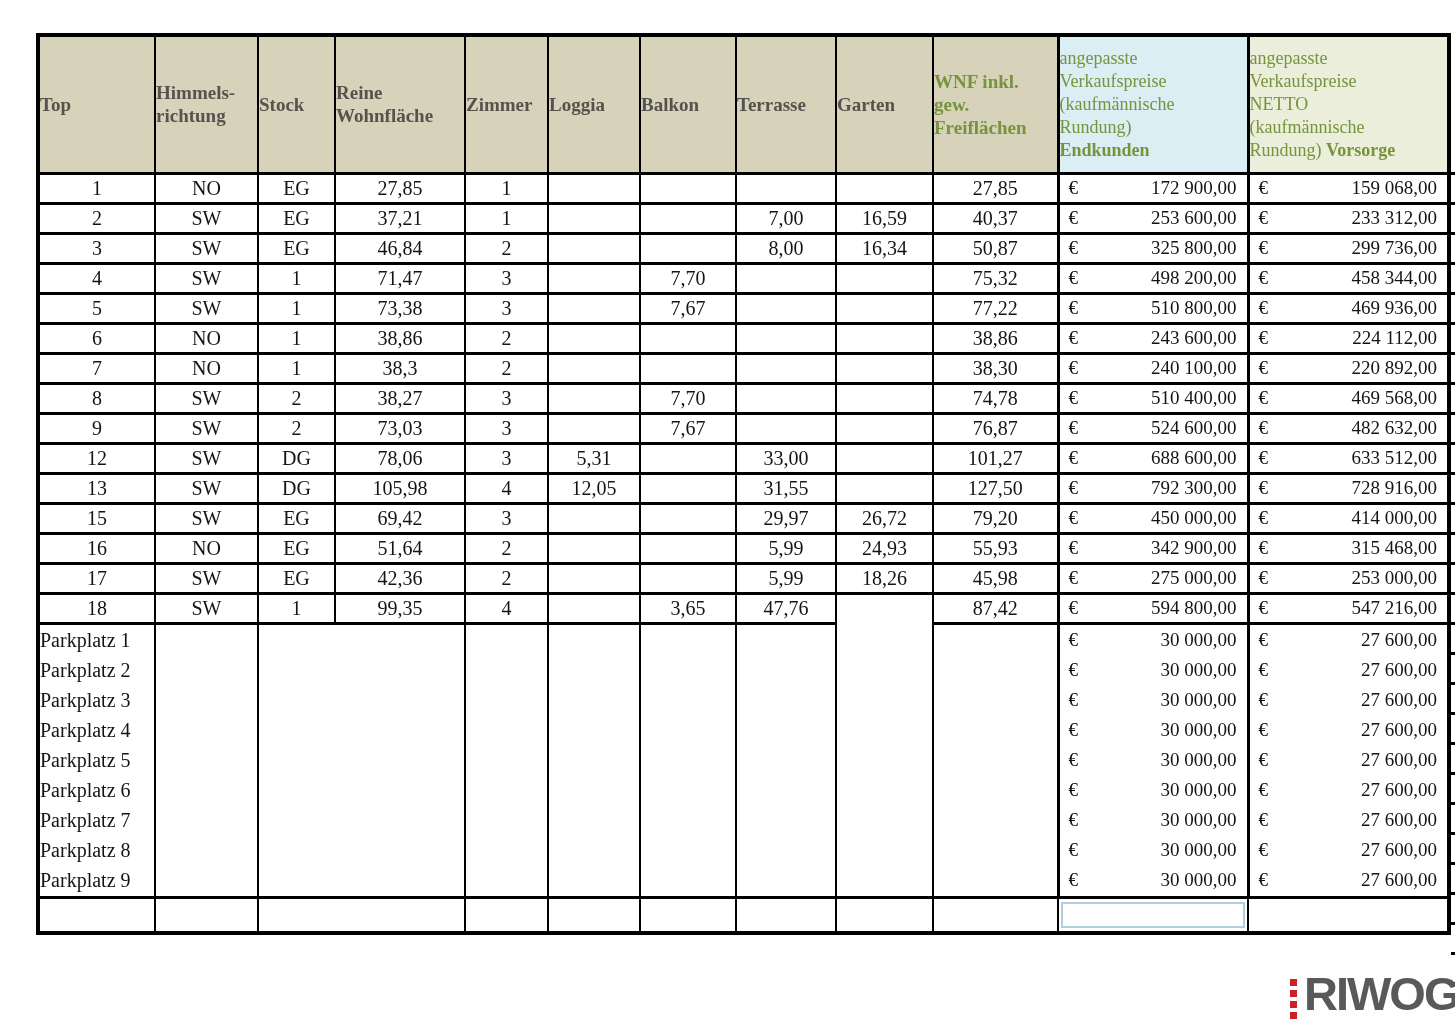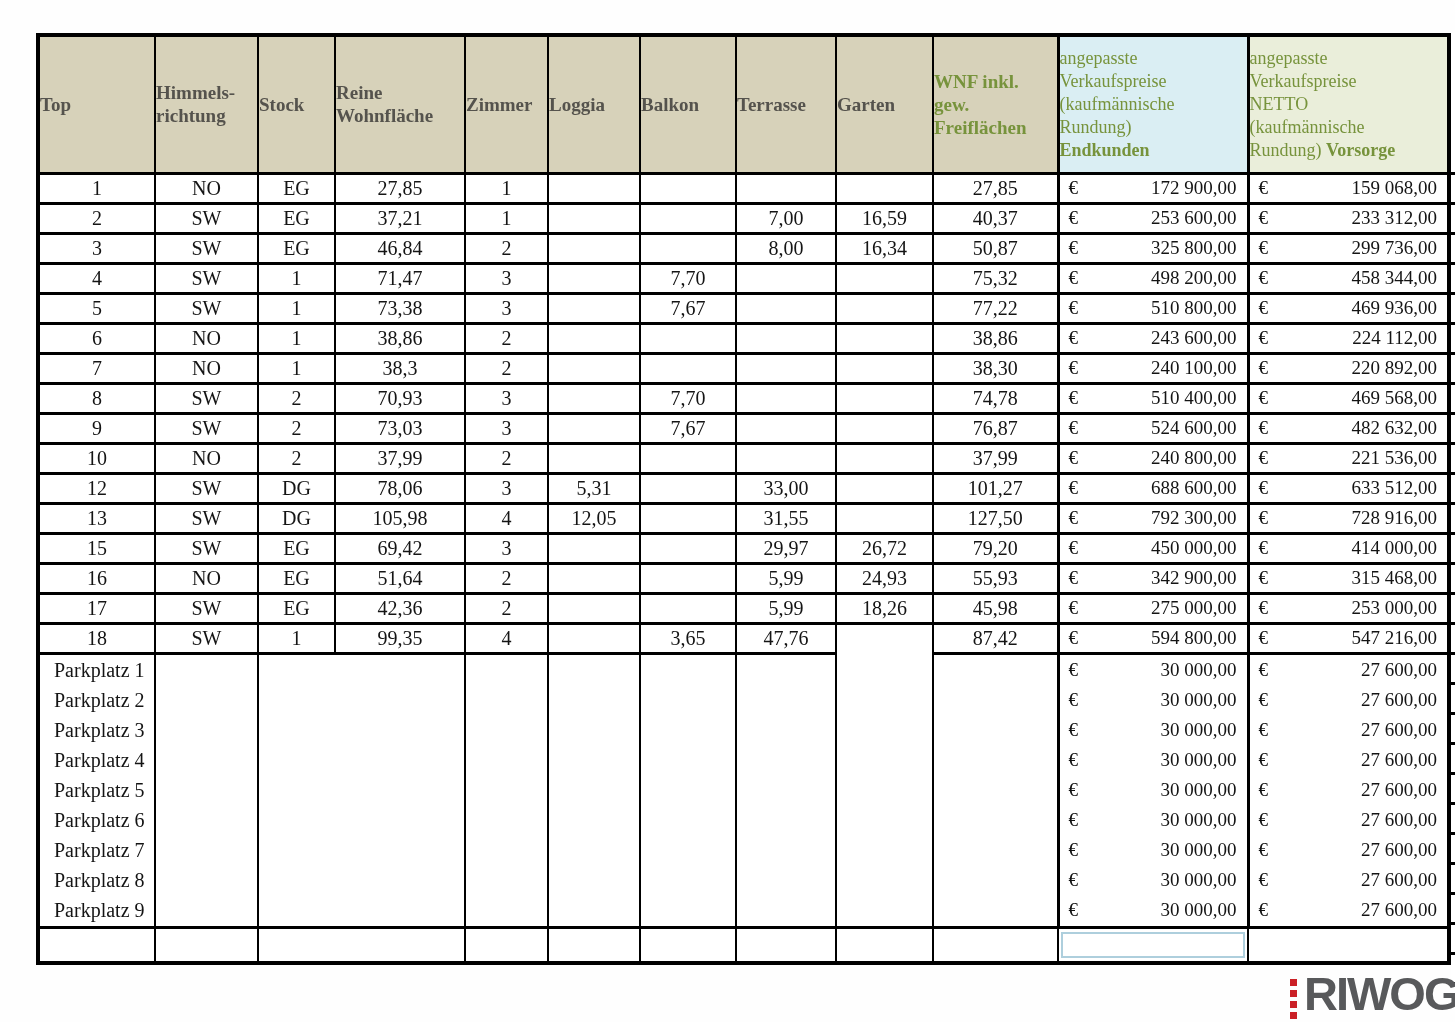--- a/index.html
+++ b/index.html
@@ -43,21 +43,21 @@
   .pricewrap{
     display:flex;justify-content:space-between;align-items:center;
     padding:0 10px 0 9px;font-size:19px;height:100%;
   }
   td.merge-down{border-bottom-style:hidden;}
   tr.parkplatz-row{height:274px;}
   tr.parkplatz-row td{background:#fff;vertical-align:middle;}
   tr.parkplatz-row td.no-top{border-top-style:hidden;}
   .pp-labels{display:flex;flex-direction:column;justify-content:space-around;height:270px;}
   .pp-labels div{
-    font-size:20px;text-align:left;padding-left:14px;white-space:nowrap;
+    font-size:20px;text-align:left;white-space:nowrap;
   }
   .pp-prices{display:flex;flex-direction:column;justify-content:space-around;height:270px;}
   .pp-prices .pricewrap{height:auto;}
   tr.bottom-row{height:32px;}
   tr.bottom-row td{background:#fff;}
   td.input-cell{background:#fff;}
   .input-box{
     margin:3px 2px;height:22px;background:#fff;
     border:2px solid #aecfdd;
   }
@@ -315,21 +315,21 @@
           <div class="pricewrap">
             <span>€</span>
             <span>220 892,00</span>
           </div>
         </td>
       </tr>
       <tr class="data-row">
         <td>8</td>
         <td>SW</td>
         <td>2</td>
-        <td>70,93</td>
+        <td>38,27</td>
         <td>3</td>
         <td></td>
         <td>7,70</td>
         <td></td>
         <td></td>
         <td>74,78</td>
         <td class="blue">
           <div class="pricewrap">
             <span>€</span>
             <span>510 400,00</span>
@@ -356,44 +356,20 @@
         <td class="blue">
           <div class="pricewrap">
             <span>€</span>
             <span>524 600,00</span>
           </div>
         </td>
         <td class="green">
           <div class="pricewrap">
             <span>€</span>
             <span>482 632,00</span>
-          </div>
-        </td>
-      </tr>
-      <tr class="data-row">
-        <td>10</td>
-        <td>NO</td>
-        <td>2</td>
-        <td>37,99</td>
-        <td>2</td>
-        <td></td>
-        <td></td>
-        <td></td>
-        <td></td>
-        <td>37,99</td>
-        <td class="blue">
-          <div class="pricewrap">
-            <span>€</span>
-            <span>240 800,00</span>
-          </div>
-        </td>
-        <td class="green">
-          <div class="pricewrap">
-            <span>€</span>
-            <span>221 536,00</span>
           </div>
         </td>
       </tr>
       <tr class="data-row">
         <td>12</td>
         <td>SW</td>
         <td>DG</td>
         <td>78,06</td>
         <td>3</td>
         <td>5,31</td>

